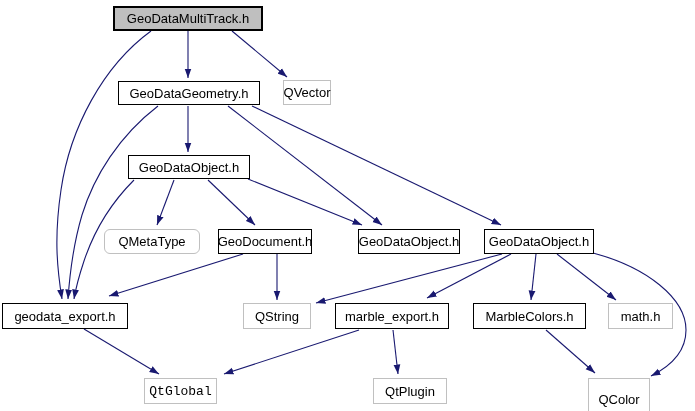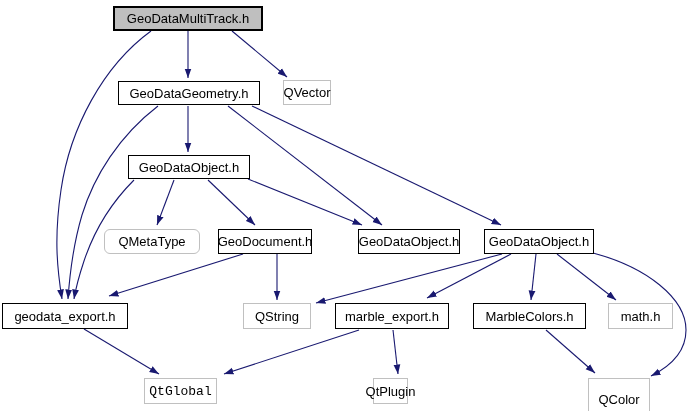--- a/index.html
+++ b/index.html
@@ -107,17 +107,17 @@
   <div class="node node-external" style="left:243px;top:303px;width:68px;height:26px;">QString</div>
 
   <div class="node node-internal" style="left:335px;top:303px;width:114px;height:26px;">marble_export.h</div>
 
   <div class="node node-internal" style="left:473px;top:303px;width:113px;height:26px;">MarbleColors.h</div>
 
   <div class="node node-external" style="left:608px;top:303px;width:65px;height:26px;">math.h</div>
 
   <div class="node node-external" style="left:144px;top:378px;width:73px;height:26px;font-family:Liberation Mono, monospace;">QtGlobal</div>
 
-  <div class="node node-external" style="left:373px;top:378px;width:35px;height:26px;">QtPlugin</div>
+  <div class="node node-external" style="left:373px;top:378px;width:74px;height:26px;">QtPlugin</div>
 
   <div class="node node-external" style="left:588px;top:378px;width:62px;height:42px;">QColor</div>
 
 </div>
 
 </body></html>

